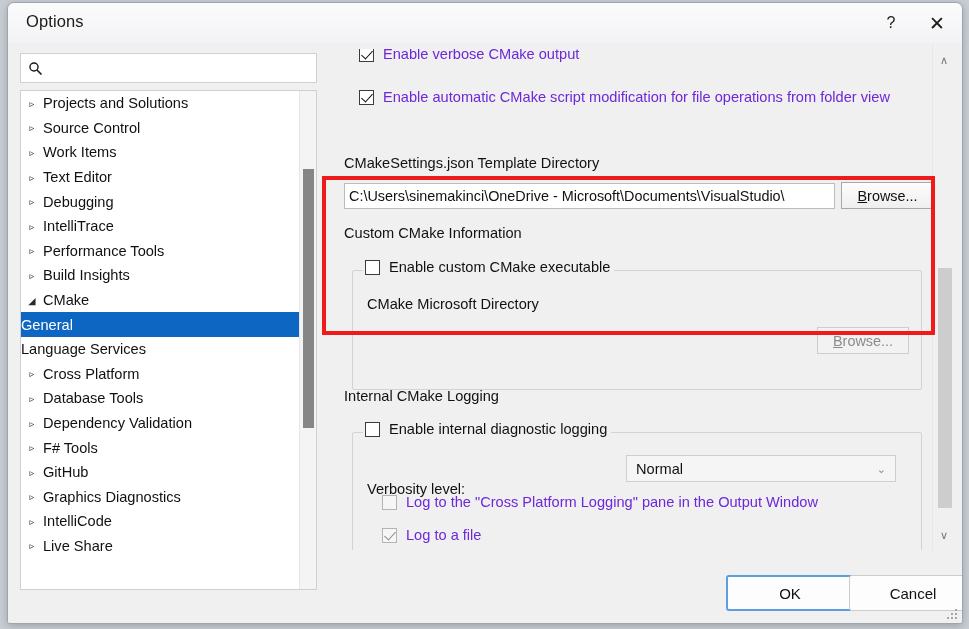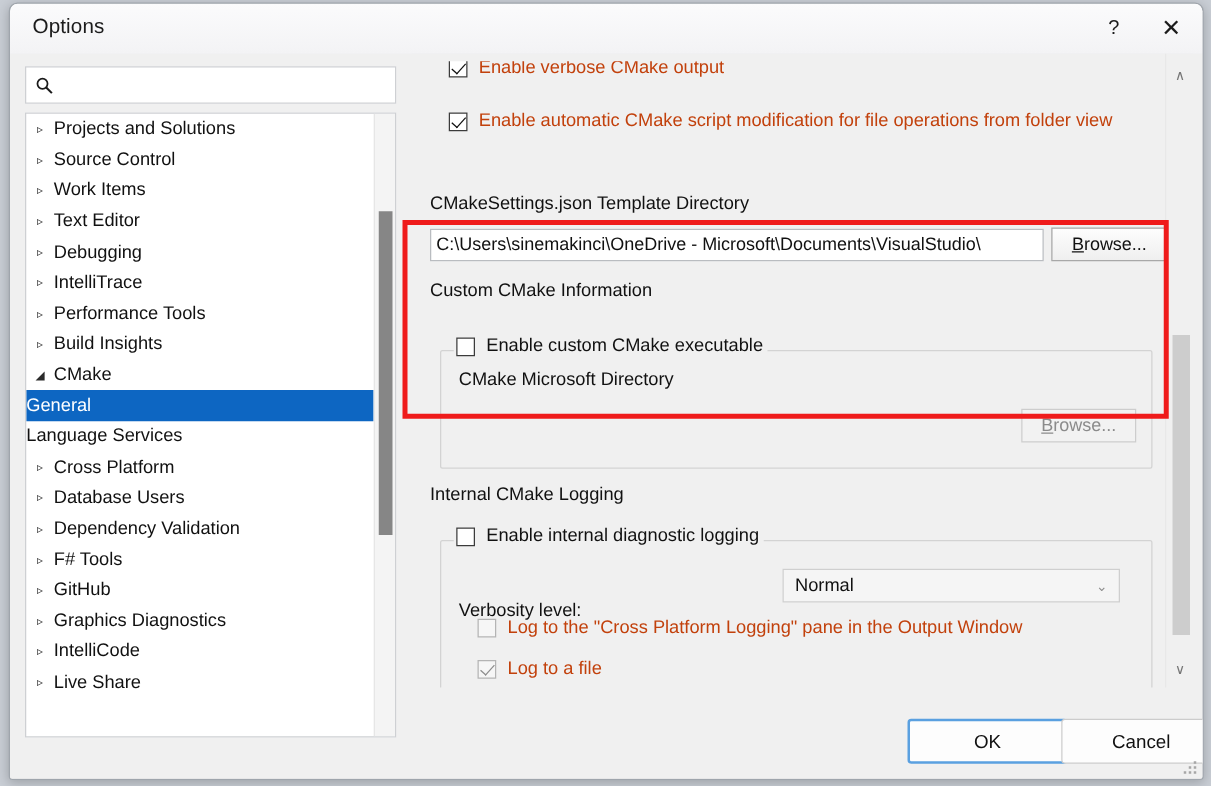--- a/index.html
+++ b/index.html
@@ -139,21 +139,21 @@
     overflow: hidden;
   }
   .content-inner {
     position: absolute;
     left: 0; top: 0; right: 30px; bottom: 0;
   }
   .row-check {
     position: absolute;
     display: flex; align-items: center;
     font-size: 14.6px;
-    color: #c2410c;
+    color: #6d28d9;
     white-space: nowrap;
     padding-left: 15px;
   }
   .cb {
     width: 15px; height: 15px;
     border: 1px solid #3b3b3b;
     background: #ffffff;
     margin-right: 9px;
     flex: 0 0 15px;
     position: relative;
@@ -380,21 +380,21 @@
             </div>
             <div class="tree-item child">
               <span>Language Services</span>
             </div>
             <div class="tree-item">
               <span class="arrow">▹</span>
               <span>Cross Platform</span>
             </div>
             <div class="tree-item">
               <span class="arrow">▹</span>
-              <span>Database Users</span>
+              <span>Database Tools</span>
             </div>
             <div class="tree-item">
               <span class="arrow">▹</span>
               <span>Dependency Validation</span>
             </div>
             <div class="tree-item">
               <span class="arrow">▹</span>
               <span>F# Tools</span>
             </div>
             <div class="tree-item">
@@ -435,21 +435,21 @@
           <div class="label-plain" style="left:14px; top:112px;">CMakeSettings.json Template Directory</div>
 
           <div class="textbox" style="left:14px; top:140px; width:491px;">C:\Users\sinemakinci\OneDrive - Microsoft\Documents\VisualStudio\</div>
 
           <div class="btn" style="left:511px; top:139px; width:93px;">
             <span><u>B</u>rowse...</span>
           </div>
 
           <div class="label-plain" style="left:14px; top:182px;">Custom CMake Information</div>
 
-          <div class="groupbox" style="left:22px; top:237px; width:570px; height:95px;">
+          <div class="groupbox" style="left:22px; top:227px; width:570px; height:120px;">
             <div class="group-legend">
               <span class="cb"></span>
               <span>Enable custom CMake executable</span>
             </div>
           </div>
 
           <div class="label-plain" style="left:37px; top:253px;">CMake Microsoft Directory</div>
 
 
           <div class="btn disabled" style="left:487px; top:284px; width:92px;">

